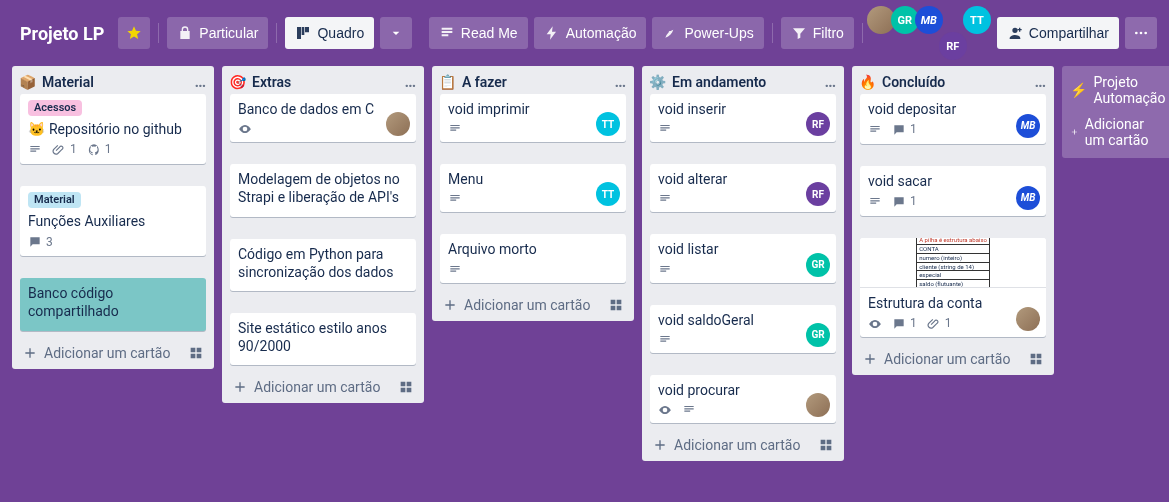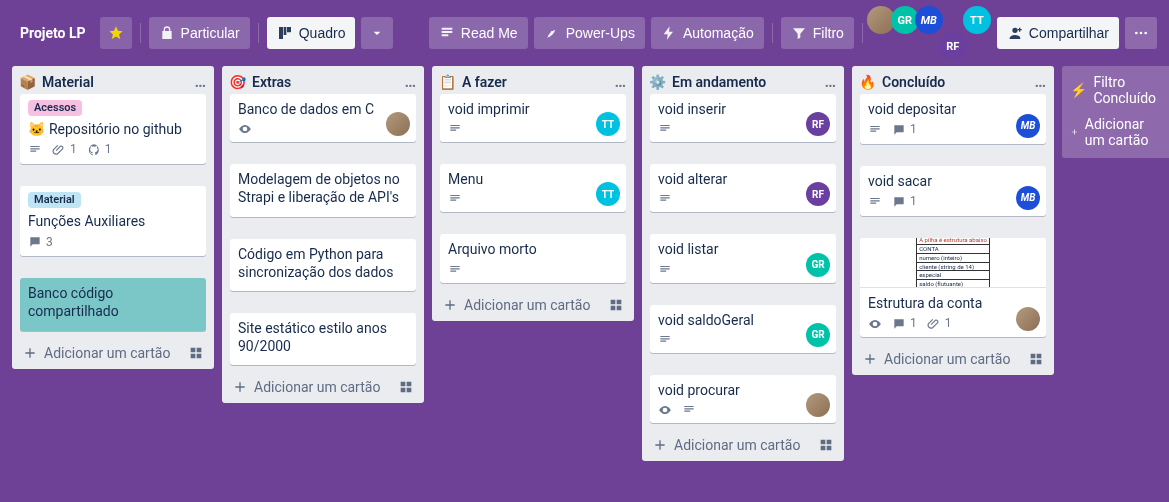--- a/index.html
+++ b/index.html
@@ -13,21 +13,21 @@
   }
 
   
   .topbar {
     display: flex;
     align-items: center;
     padding: 6px 12px;
     gap: 6px;
     color: #fff;
   }
-  .board-name { font-weight: 700; font-size: 14px; padding: 2px 8px; }
+  .board-name { font-weight: 700; font-size: 18px; padding: 2px 8px; }
   .star-btn {
     width: 32px; height: 32px; display:flex; align-items:center; justify-content:center;
     border-radius:3px; background: rgba(255,255,255,0.18);
   }
   .star-btn svg { width:16px; height:16px; fill:#f2d600; }
   .divider { width:1px; height:20px; background: rgba(255,255,255,0.22); margin:0 2px; }
   .tb-btn {
     background: rgba(255,255,255,0.2); color:#fff; border:none;
     height:32px; padding:0 10px; border-radius:3px; display:flex; align-items:center; gap:6px; cursor:pointer;
     font-size:14px;
@@ -159,33 +159,33 @@
       <svg class="i16" viewBox="0 0 24 24" fill="#fff">
           <path d="M4 4h16v3H4zM4 9h16v3H4zM4 14h10v3H4z"></path>
         </svg>
     </span>
     <span>Read Me</span>
   </button>
 
   <button class="tb-btn">
     <span class="ico">
       <svg class="i16" viewBox="0 0 24 24" fill="#fff">
+          <path d="M13 2L4 14h6l-1 8 9-12h-6l1-8z"></path>
+        </svg>
+    </span>
+    <span>Automação</span>
+  </button>
+
+  <button class="tb-btn">
+    <span class="ico">
+      <svg class="i16" viewBox="0 0 24 24" fill="#fff">
           <path d="M5 19c2-6 6-10 12-12-2 6-6 10-12 12zm0 0l-2 2 2-2zm7-10a2 2 0 110 4 2 2 0 010-4z"></path>
         </svg>
     </span>
     <span>Power-Ups</span>
-  </button>
-
-  <button class="tb-btn">
-    <span class="ico">
-      <svg class="i16" viewBox="0 0 24 24" fill="#fff">
-          <path d="M13 2L4 14h6l-1 8 9-12h-6l1-8z"></path>
-        </svg>
-    </span>
-    <span>Automação</span>
   </button>
 
   <span class="divider"></span>
 
   <button class="tb-btn">
     <span class="ico">
       <svg class="i16" viewBox="0 0 24 24" fill="#fff">
           <path d="M3 5h18l-7 8v6l-4 2v-8z"></path>
         </svg>
     </span>
@@ -552,21 +552,21 @@
           <span>Adicionar um cartão</span>
         </span>
   <svg width="16" height="16" fill="#5e6c84">
           <use href="#i-template"></use>
         </svg>
       </div>
     </div>
     <div class="list ghost">
   <div class="ghost-header">
     <span>⚡</span>
-    <span>Filtro Concluído</span>
+    <span>Projeto Automação</span>
   </div>
   <div class="ghost-add">
     <svg width="14" height="14" fill="#fff">
           <use href="#i-plus"></use>
         </svg>
     <span>Adicionar um cartão</span>
   </div>
     </div>
   </div>
 

